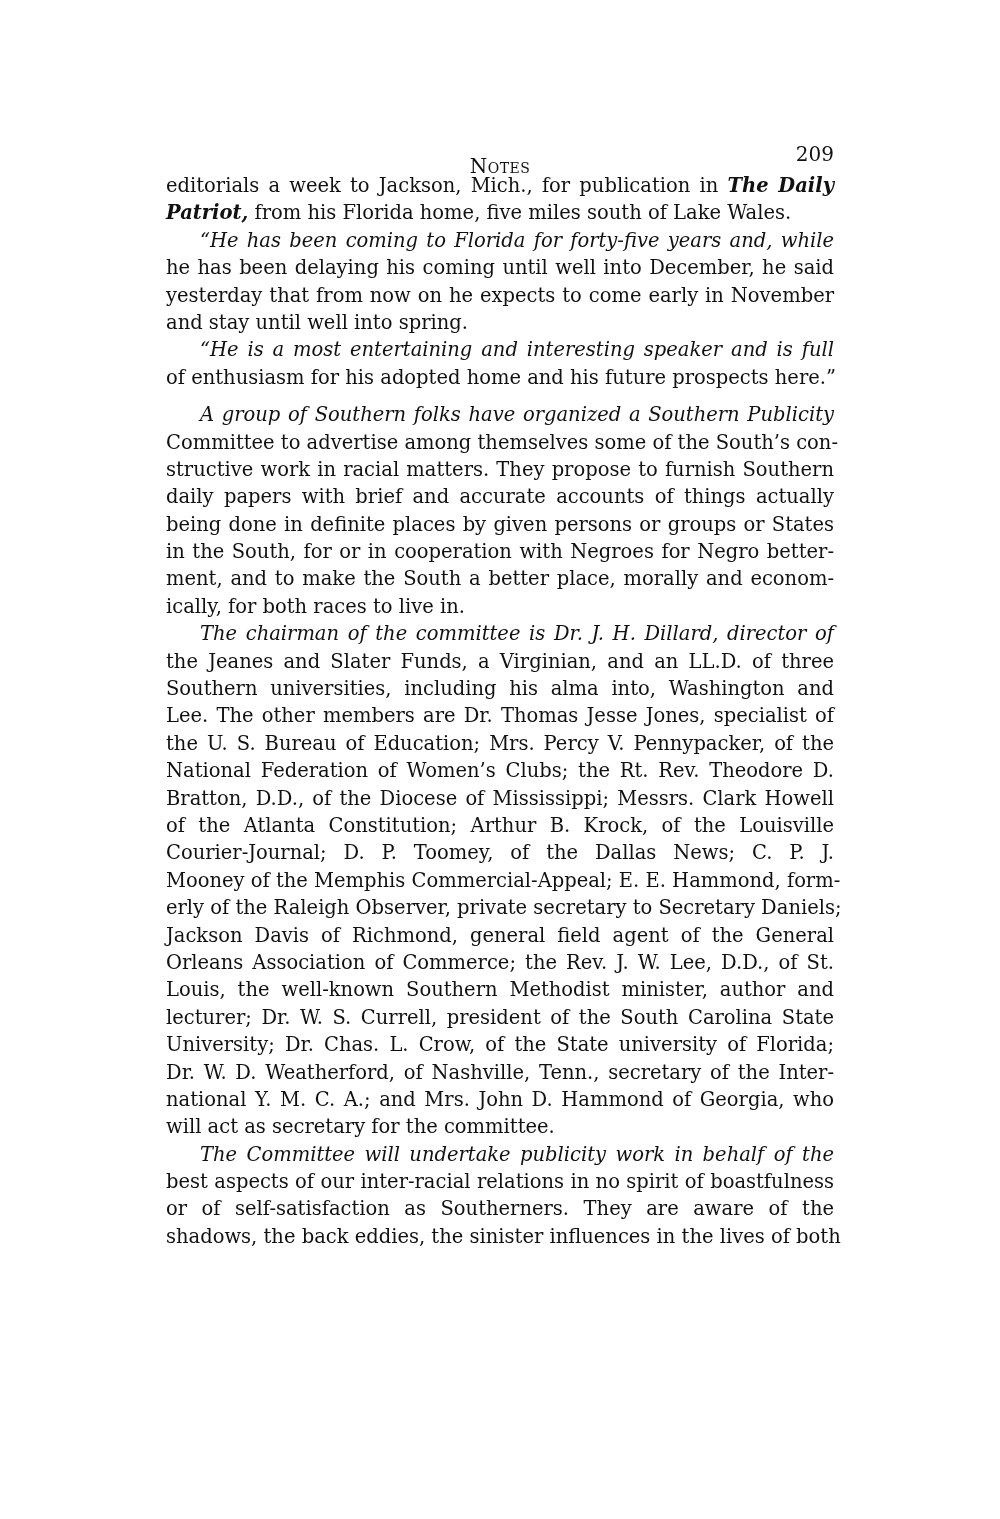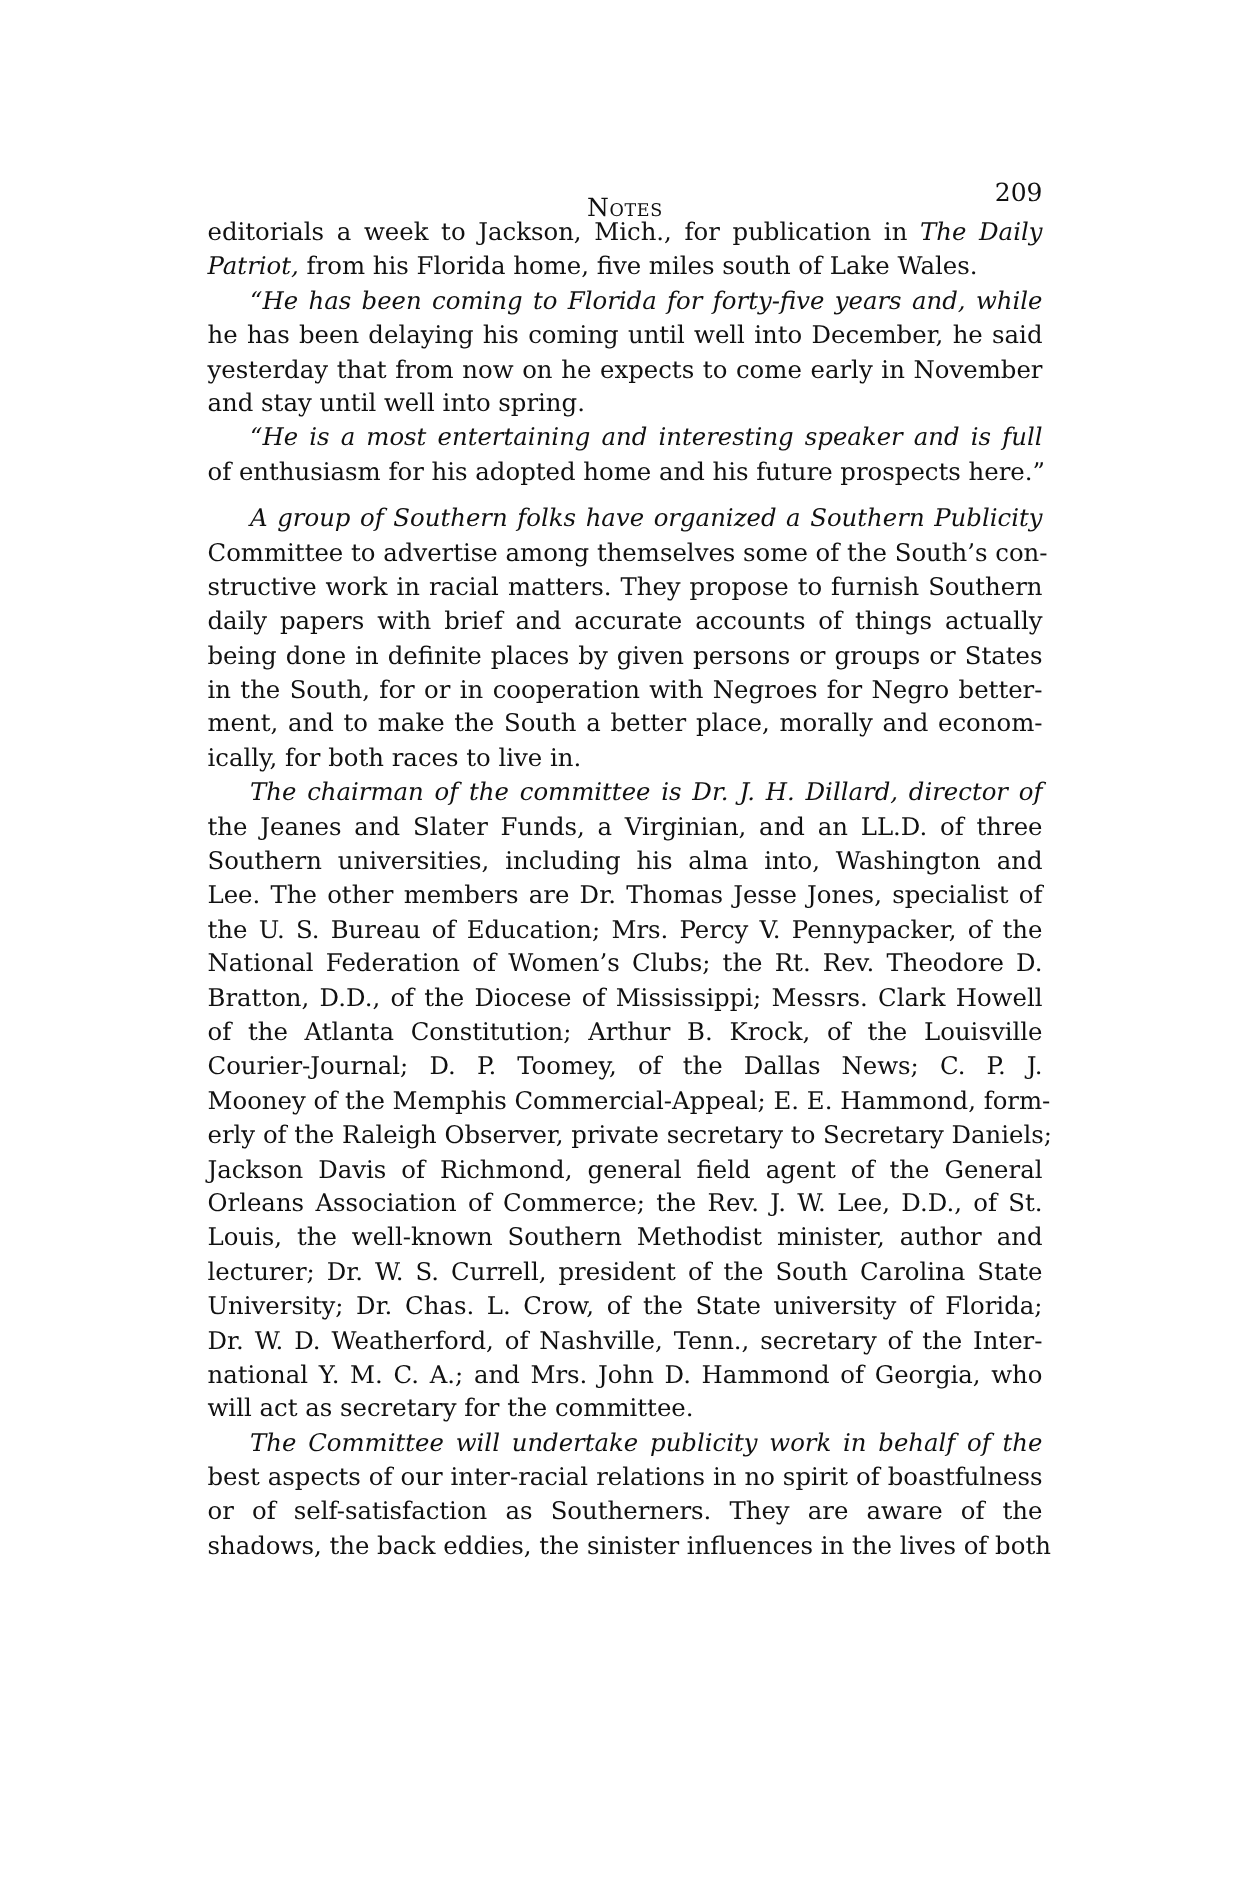--- a/index.html
+++ b/index.html
@@ -8,21 +8,21 @@
     .header { position: absolute; top: 118px; left: 166px; width: 668px; height: 30px; }
     .running-head { position: absolute; left: 0; width: 100%; text-align: center;
       font-size: 20px; font-variant: small-caps; letter-spacing: 0.5px; top: 0; margin-top: 36px; }
     .page-number { position: absolute; right: 0; top: 0; font-size: 20px; margin-top: 24px; }
     .body-text { position: absolute; top: 172px; left: 166px; width: 668px; }
     .line { display: block; height: 27.4px; line-height: 27.4px; font-size: 19.5px;
       white-space: nowrap; text-align: justify; text-align-last: justify; }
     .line.last { text-align-last: left; }
     .line.indent { padding-left: 34px; font-style: italic; }
     .para-gap { height: 10px; }
-    i { font-style: italic; }
+    i { font-style: italic; font-weight: bold; }
   </style>
 </head>
 <body>
 
 <div class="header">
   <span class="running-head">Notes</span>
   <span class="page-number">209</span>
 </div>
 
 <div class="body-text" id="body-text">

